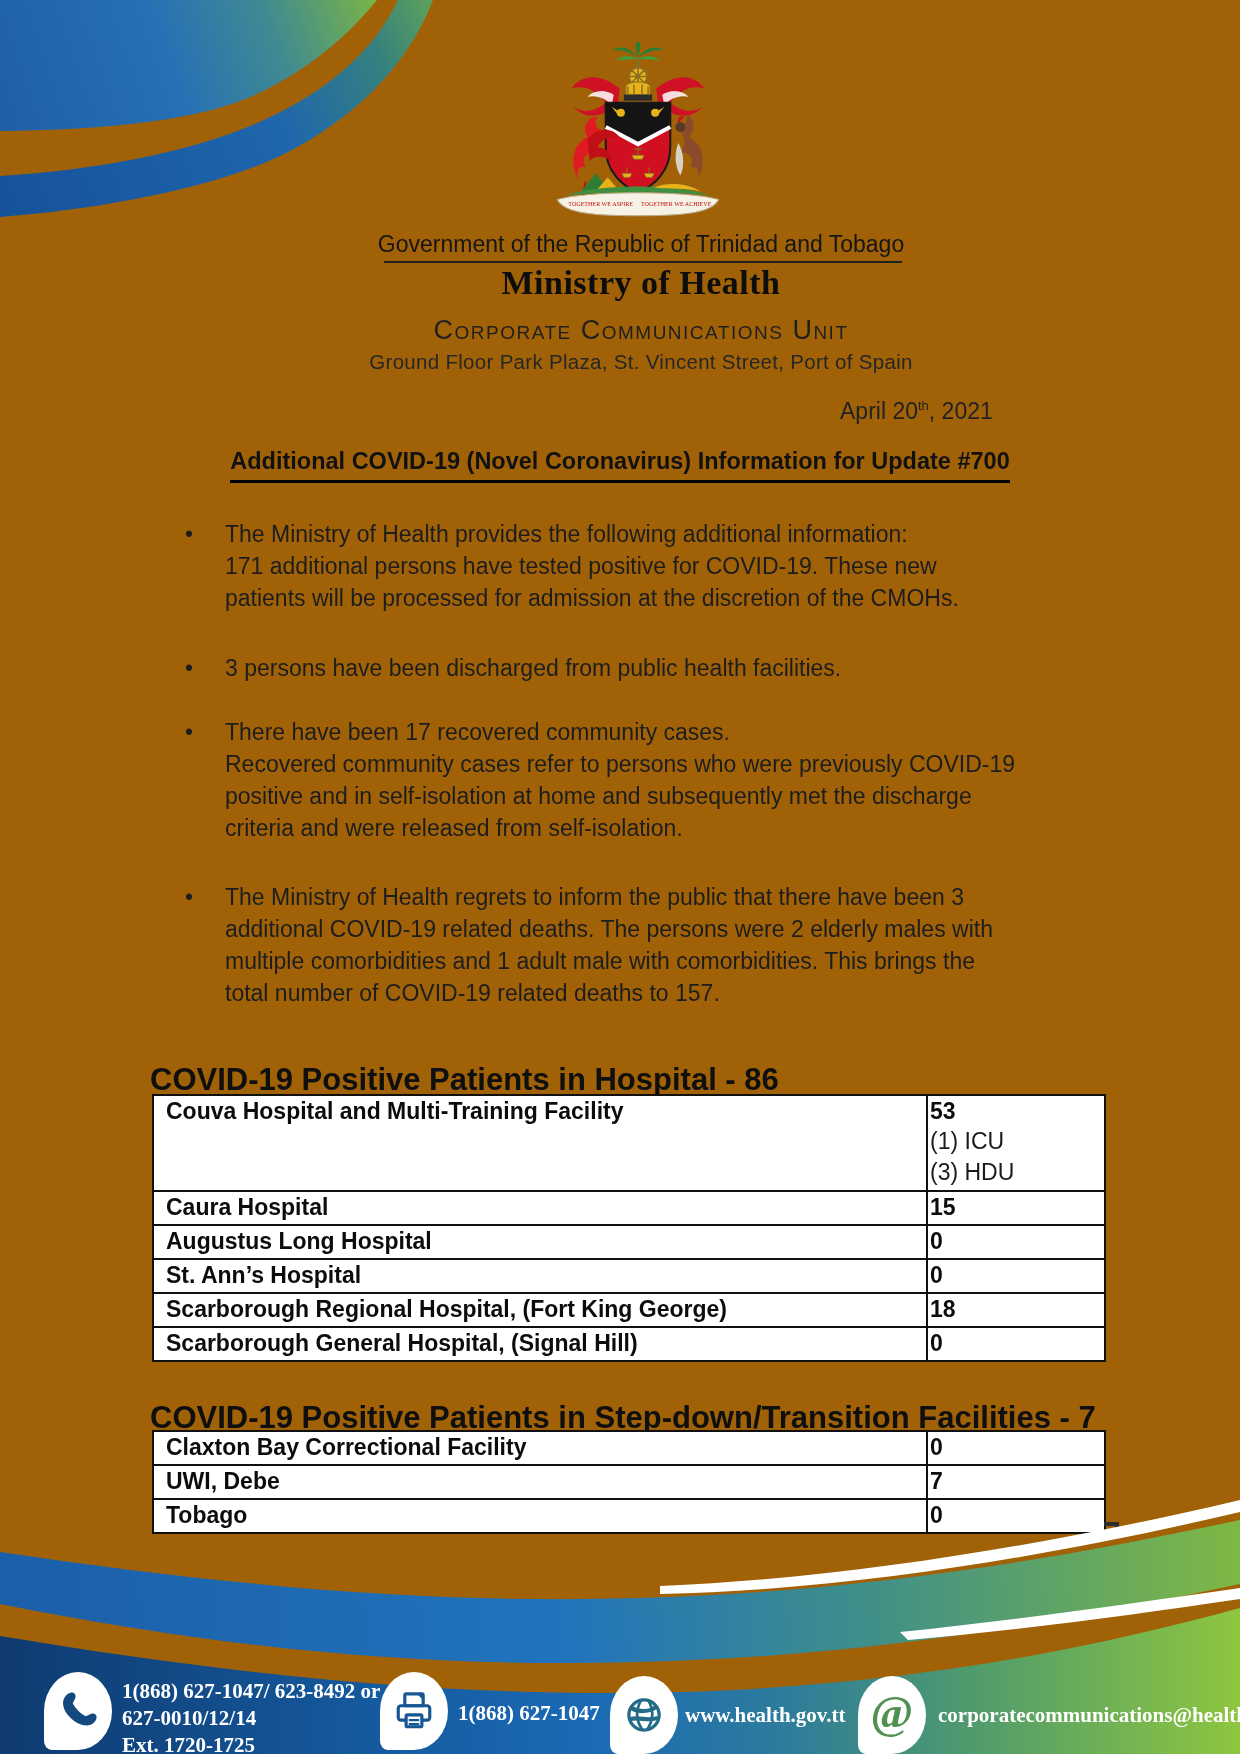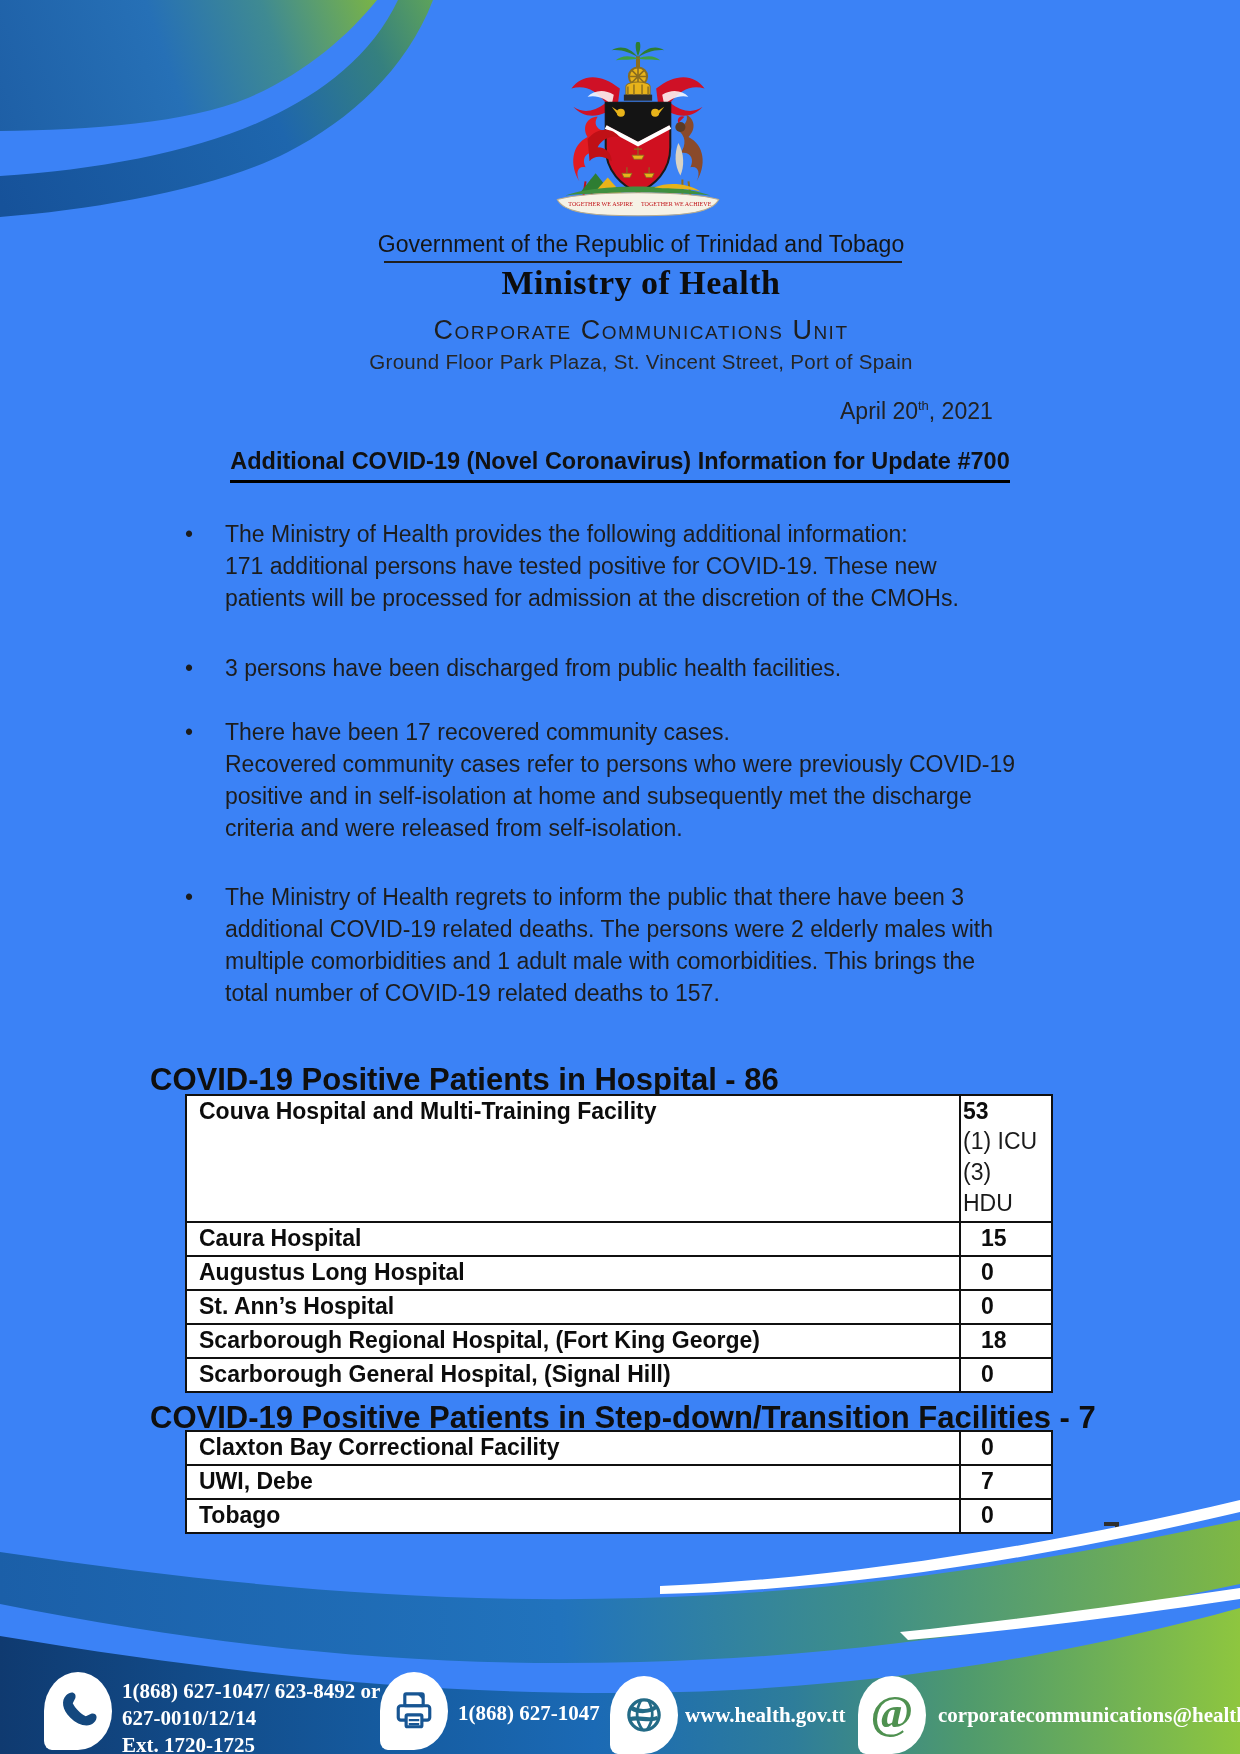--- a/index.html
+++ b/index.html
@@ -1,44 +1,44 @@
 <!DOCTYPE html>
 <html><head>
 <meta charset="utf-8">
 <style>
   html,body{margin:0;padding:0;background:#888;}
-  #page{position:relative;width:1240px;height:1754px;margin:0 auto;background:#3b82f6;
+  #page{position:relative;width:1240px;height:1754px;margin:0 auto;background:#a16207;
         overflow:hidden;font-family:"Liberation Sans",sans-serif;color:#1c1c1c;}
   .abs{position:absolute;}
   
   .hdr-center{left:341px;width:600px;text-align:center;}
   #gov-line{top:231px;font-size:23px;color:#151515;}
   #hdr-rule{top:261px;left:384px;width:518px;height:2px;background:#1f1f1f;}
   #ministry{top:264px;font-family:"Liberation Serif",serif;font-weight:bold;font-size:34px;color:#0d0d0d;letter-spacing:.5px;}
   #ccu{top:315px;font-size:27px;font-variant:small-caps;letter-spacing:1.5px;color:#1f1f1f;}
   #address{top:350px;font-size:20.5px;letter-spacing:.3px;color:#262626;}
   #date{top:398px;left:840px;width:250px;text-align:left;font-size:23px;font-weight:normal;color:#222;}
   #date sup{font-size:13px;}
   
   #doc-title{top:448px;left:70px;width:1100px;text-align:center;font-size:23.5px;font-weight:bold;color:#111;}
   #doc-title span{border-bottom:3px solid #000;padding-bottom:6px;}
   
   .dot{left:185px;font-size:23px;line-height:32px;}
   .bgrp{left:225px;width:880px;font-size:23px;line-height:32px;color:#1d1d1d;}
   
   .sec-h{left:150px;font-size:31px;font-weight:bold;color:#0f0f0f;}
   
-  .tbl{left:152px;width:868px;border:2px solid #101010;box-sizing:border-box;background:#fff;margin-left:33px;}
+  .tbl{left:152px;width:954px;border:2px solid #101010;box-sizing:border-box;background:#fff;}
   .trow{display:flex;border-top:2px solid #101010;align-items:stretch;}
   .trow.first{border-top:none;}
   .tname{width:774px;box-sizing:border-box;border-right:2px solid #101010;
          padding:1px 8px 2px 12px;font-weight:bold;font-size:23px;line-height:29px;color:#0c0c0c;}
   .tval{flex:1;padding:1px 6px 2px 2px;font-weight:bold;font-size:23px;line-height:29px;color:#0c0c0c;}
   .tval .reg{font-weight:normal;line-height:31px;color:#1a1a1a;}
-  .rh{min-height:28px;gap:18px;}
+  .rh{min-height:28px;}
   .rh1{min-height:92px;}
   
   #corner-mark-h{top:1522px;left:1104px;width:15px;height:4px;background:#2e2e2e;}
   #corner-mark-v{top:1522px;left:1115px;width:4px;height:11px;background:#2e2e2e;}
   
   #footer-svg{top:1480px;left:0;}
   .blob{position:absolute;width:68px;height:78px;background:#fff;border-radius:52% 52% 52% 12%;
         display:flex;align-items:center;justify-content:center;}
   .flabel{position:absolute;color:#fff;font-family:"Liberation Serif",serif;font-weight:bold;
           font-size:21px;line-height:27px;white-space:nowrap;}

